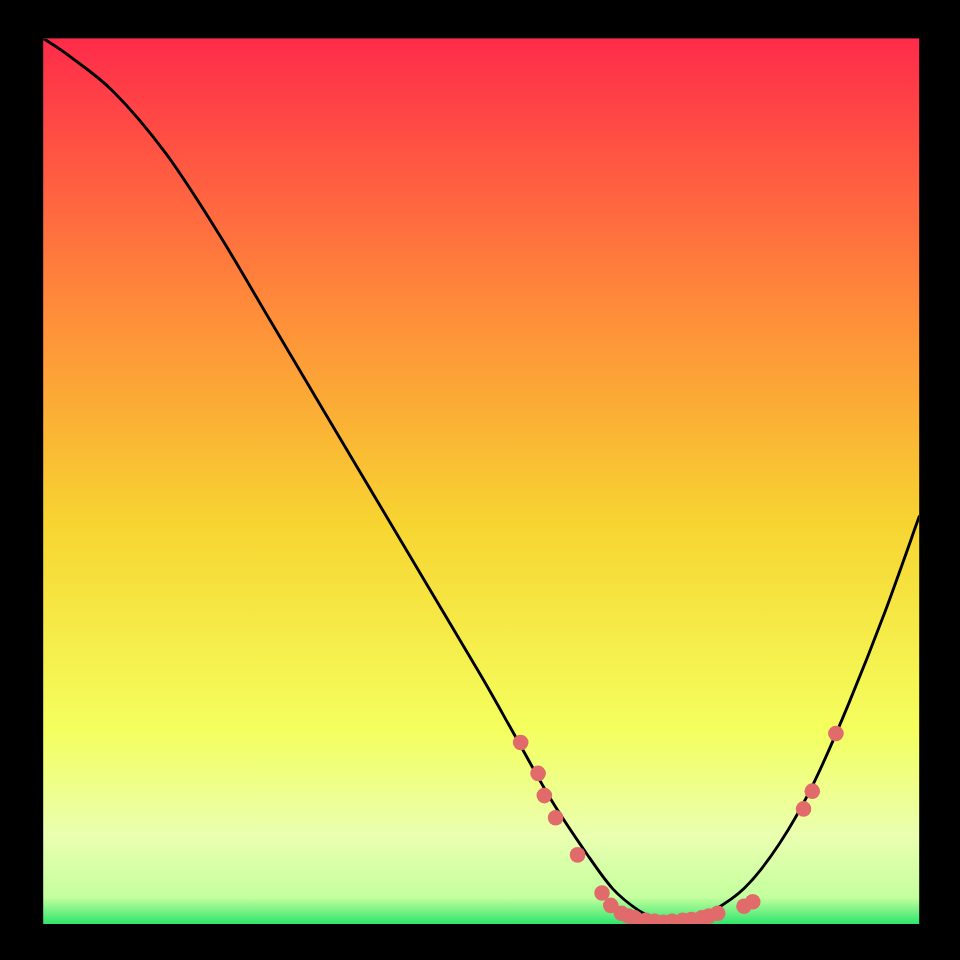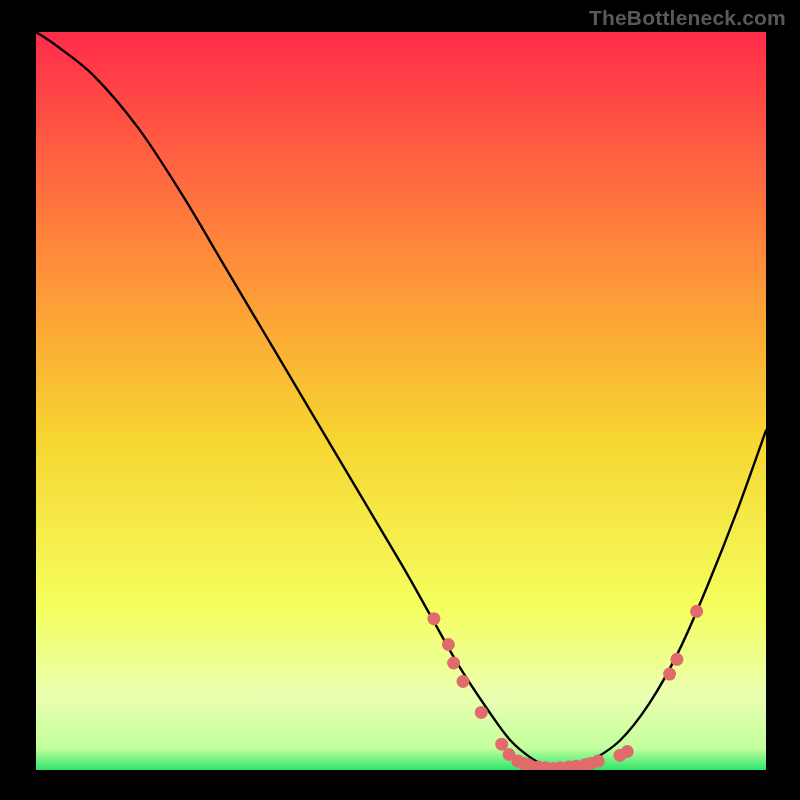--- a/index.html
+++ b/index.html
@@ -78,14 +78,13 @@
           <circle cx="598.1" cy="761.1" r="6.5" fill="#e16a6a" stroke="#c24f4f" stroke-width="0"></circle>
           <circle cx="620.0" cy="755.2" r="6.5" fill="#e16a6a" stroke="#c24f4f" stroke-width="0"></circle>
           <circle cx="627.3" cy="751.5" r="6.5" fill="#e16a6a" stroke="#c24f4f" stroke-width="0"></circle>
           <circle cx="669.6" cy="674.1" r="6.5" fill="#e16a6a" stroke="#c24f4f" stroke-width="0"></circle>
           <circle cx="676.9" cy="659.3" r="6.5" fill="#e16a6a" stroke="#c24f4f" stroke-width="0"></circle>
           <circle cx="696.6" cy="611.3" r="6.5" fill="#e16a6a" stroke="#c24f4f" stroke-width="0"></circle>
         </g>
     </g>
   </svg>
 
-  <div class="watermark">TheBottleneck.com</div>
 </div>
 
 </body></html>

